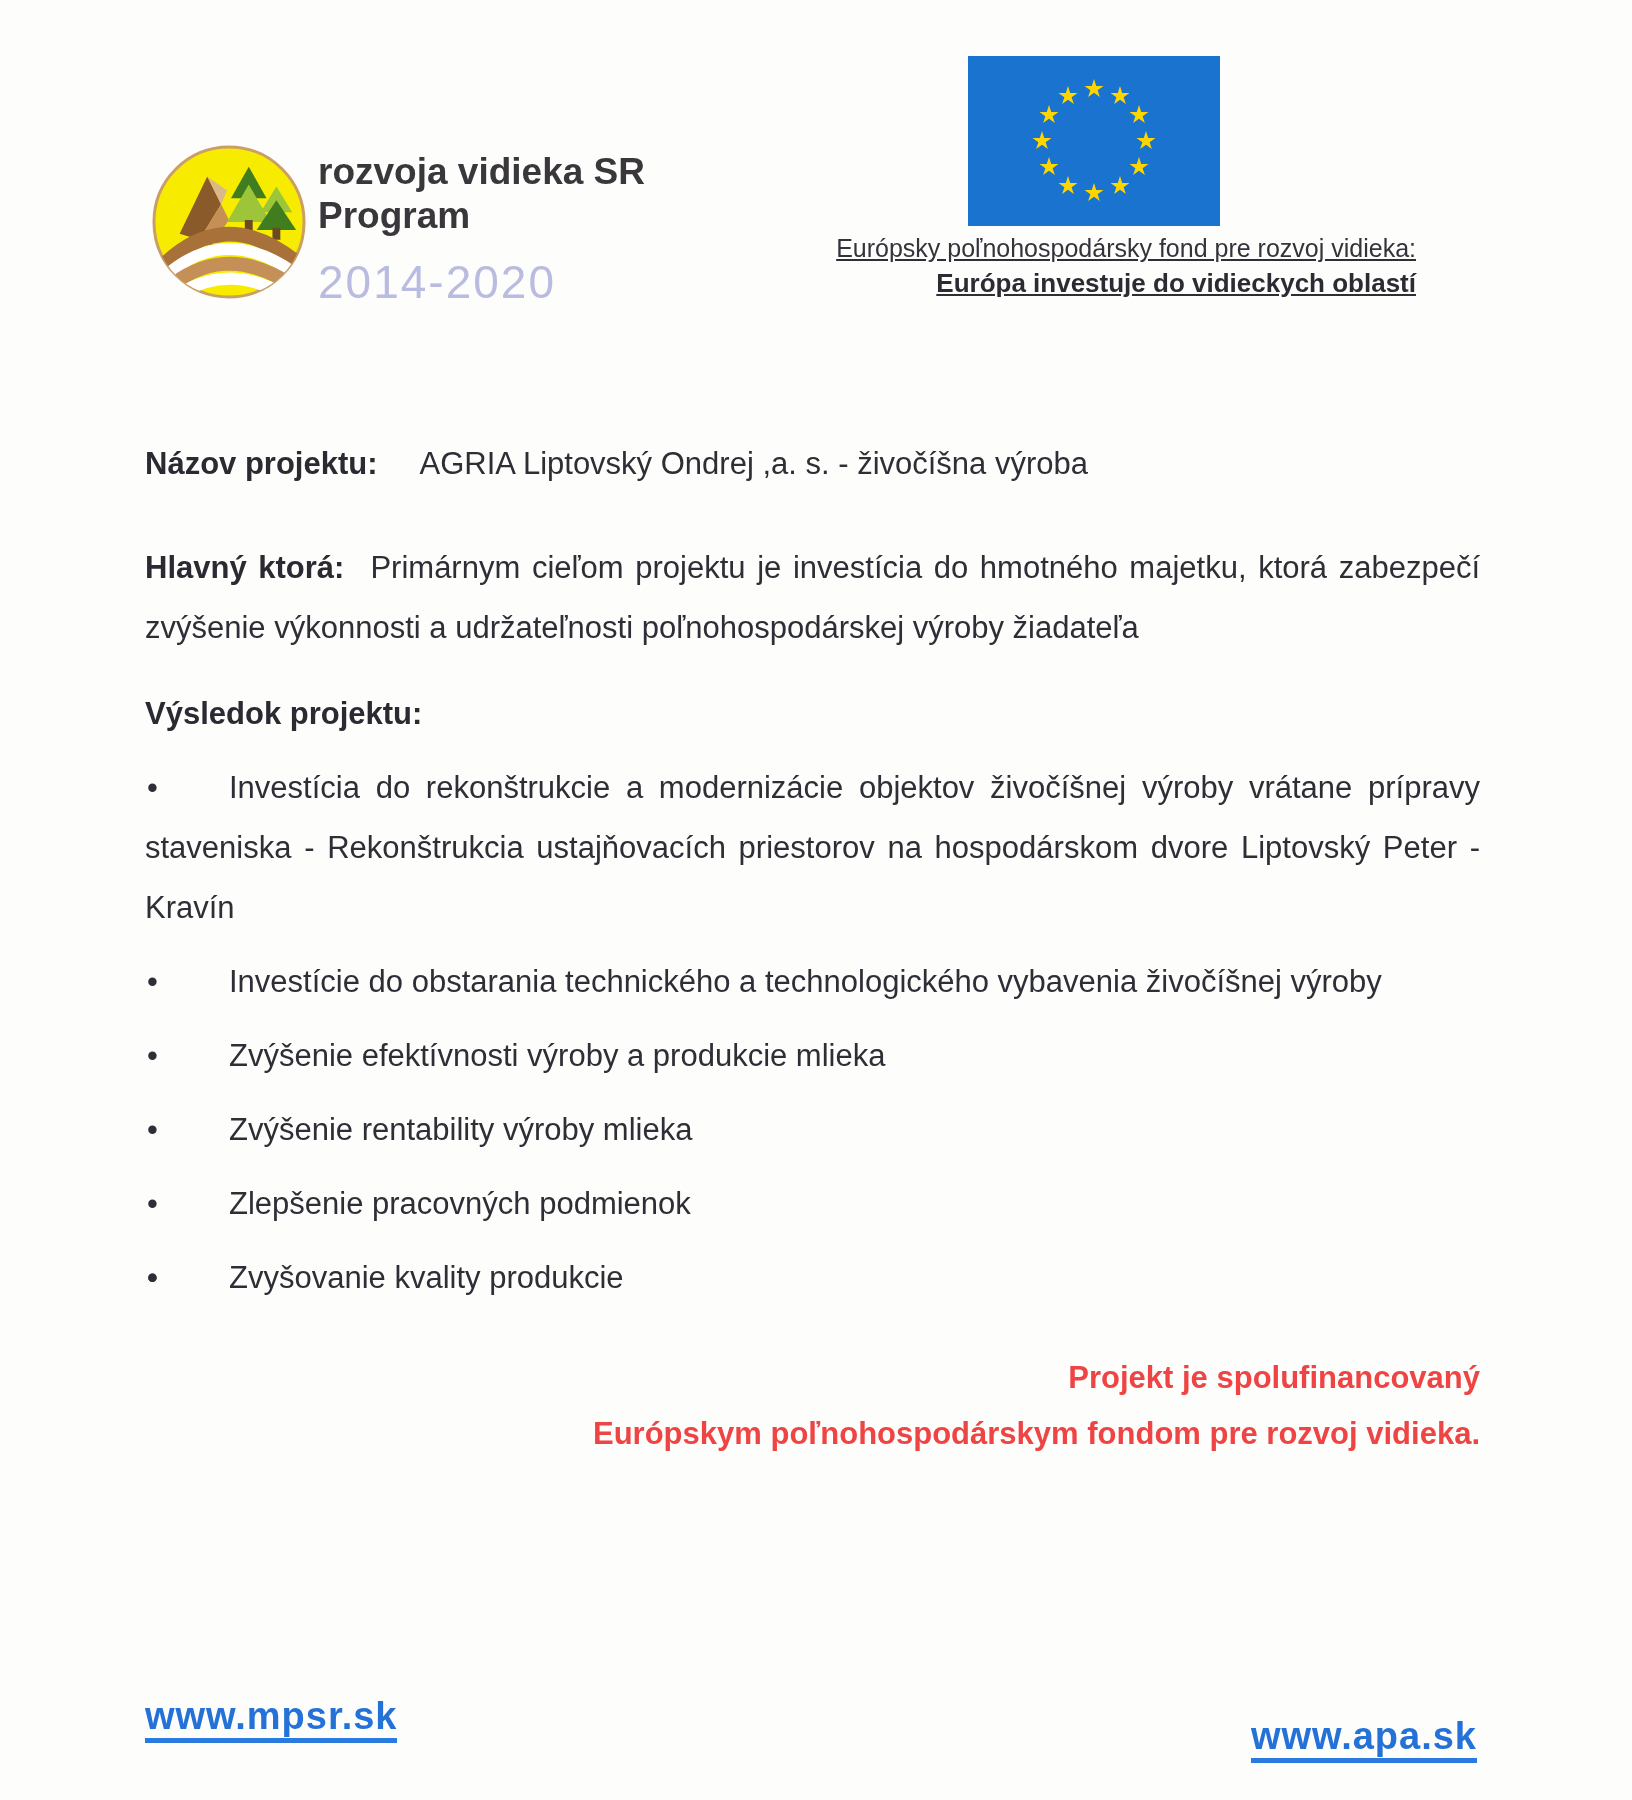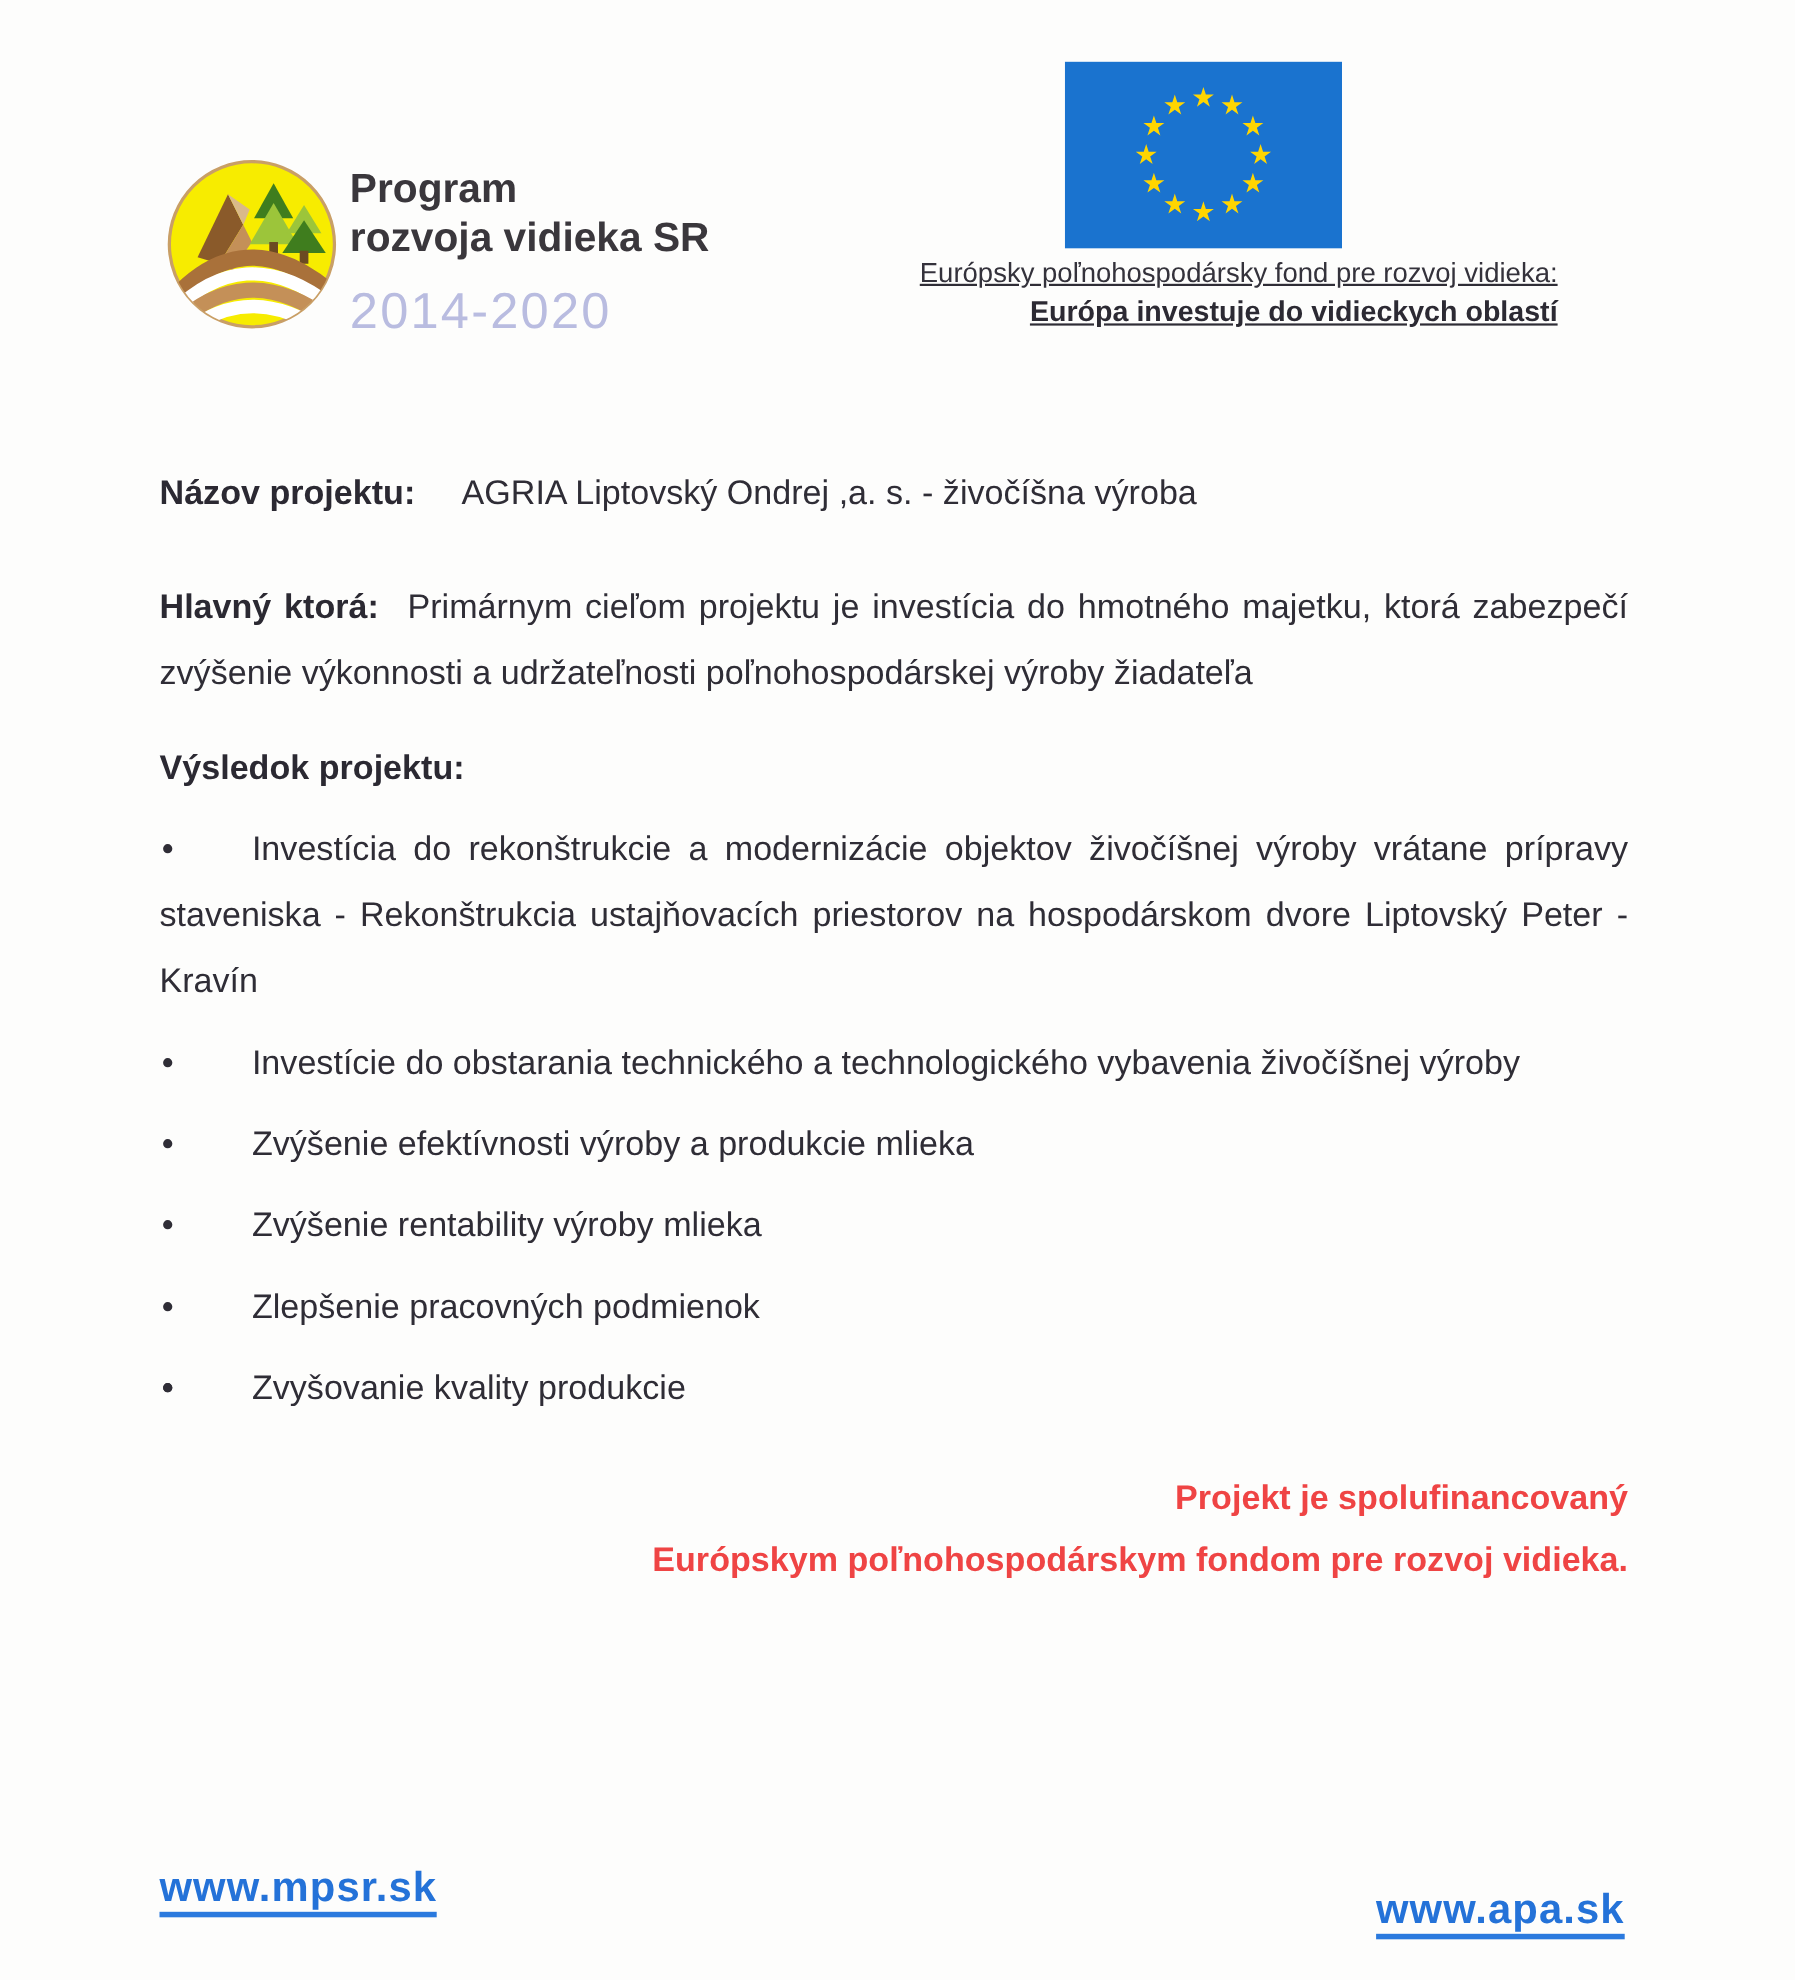--- a/index.html
+++ b/index.html
@@ -16,21 +16,21 @@
   .logo-wrap{position:absolute;left:150px;top:143px;width:158px;height:158px;}
   .logo-title{position:absolute;left:318px;top:150px;line-height:44px;}
   .logo-title .t{font-weight:bold;font-size:37px;color:#3a373c;letter-spacing:0px;display:block;}
   .logo-years{position:absolute;left:318px;top:255px;font-size:46px;color:#b9bce0;letter-spacing:2px;}
   .flag-wrap{position:absolute;left:968px;top:56px;width:252px;height:170px;}
   .flag-caption{position:absolute;left:778px;top:231px;width:638px;text-align:right;text-decoration:underline;}
   .flag-caption .c1{font-size:25px;color:#34323b;display:block;line-height:34px;}
   .flag-caption .c2{font-size:26px;font-weight:bold;color:#2c2a33;display:block;line-height:36px;}
   
   .body{
-    position:absolute;left:145px;right:152px;top:418px;
+    position:absolute;left:145px;right:152px;top:434px;
     font-size:31px;line-height:60px;
   }
   .label{font-weight:bold;color:#2b2932;}
   .nazov .label{padding-right:42px;}
   .para{margin:0 0 0 0;text-align:justify;}
   .para .label{padding-right:26px;}
   .ciel{margin-top:44px;}
   .vysledok-h{margin-top:26px;font-weight:bold;color:#2b2932;}
   .bullets{margin-top:10px;}
   .bullet{position:relative;text-align:justify;text-indent:84px;margin-top:14px;}
@@ -80,22 +80,22 @@
 
         <path d="M6,132 Q72,58 150,122" stroke="#a9713a" stroke-width="15" fill="none"></path>
         <path d="M4,146 Q72,74 152,136" stroke="#ffffff" stroke-width="12" fill="none"></path>
         <path d="M4,160 Q72,90 152,150" stroke="#c49058" stroke-width="14" fill="none"></path>
         <path d="M4,174 Q72,106 152,164" stroke="#ffffff" stroke-width="12" fill="none"></path>
       </g>
     </svg>
   </div>
 
   <div class="logo-title">
+    <span class="t">rozvoja vidieka SR</span>
     <span class="t">Program</span>
-    <span class="t">rozvoja vidieka SR</span>
   </div>
   <div class="logo-years">2014-2020</div>
 
   <div class="flag-wrap">
     <svg width="252" height="170" viewBox="0 0 252 170">
       <defs>
         <polygon id="eustar" points="0,-10 2.23,-3.07 9.51,-3.09 3.61,1.17 5.88,8.09 0,3.8 -5.88,8.09 -3.61,1.17 -9.51,-3.09 -2.23,-3.07" fill="#ffd500"></polygon>
       </defs>
       <rect x="0" y="0" width="252" height="170" fill="#1a73cf"></rect>
       <use href="#eustar" transform="translate(126,33)"></use>

